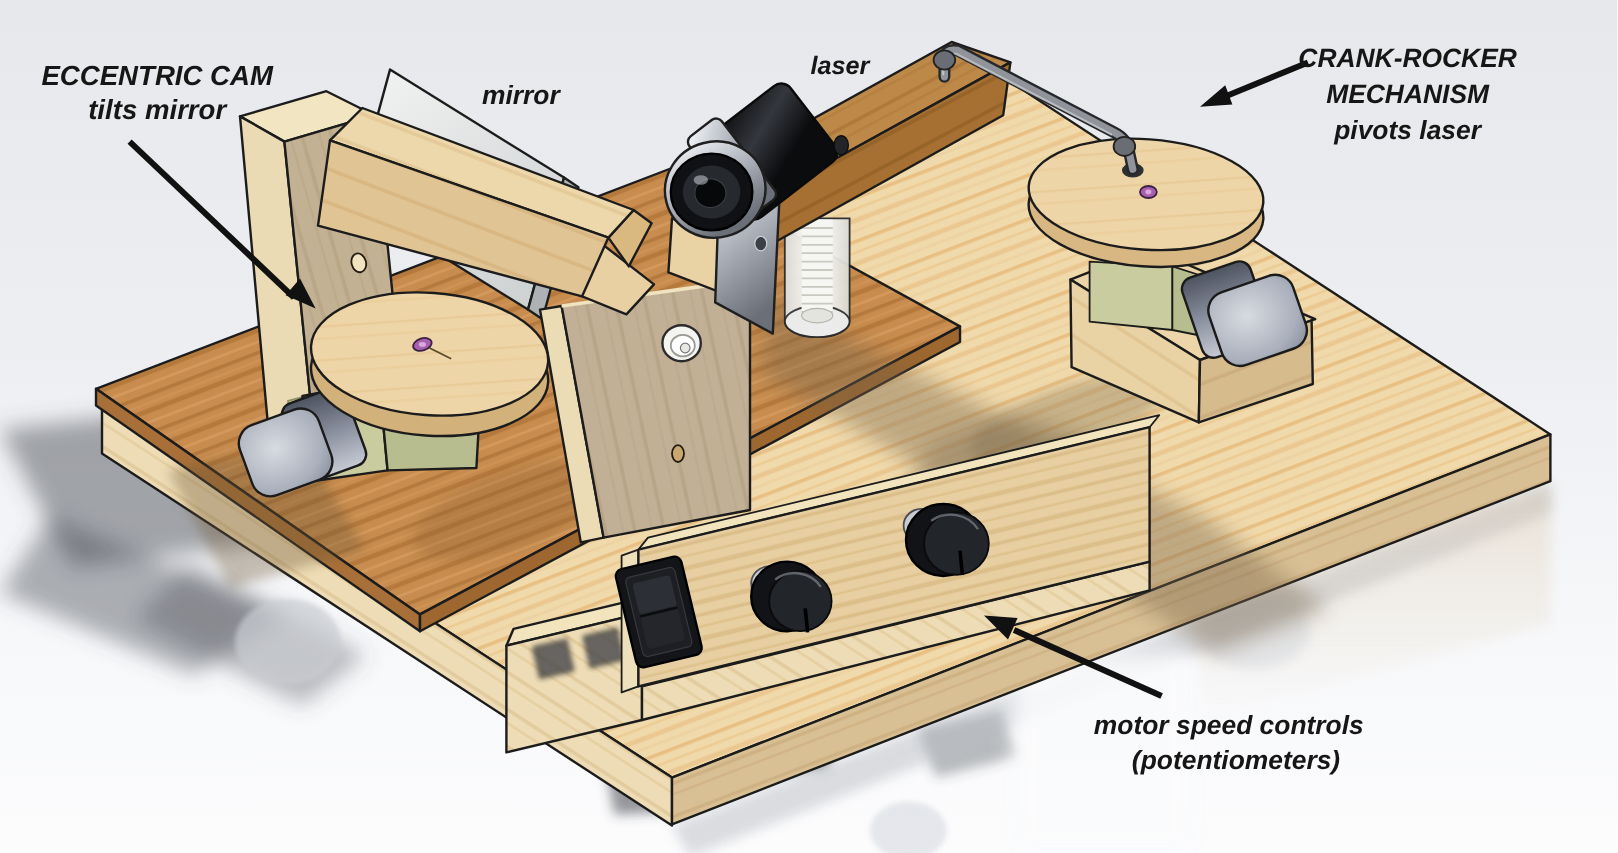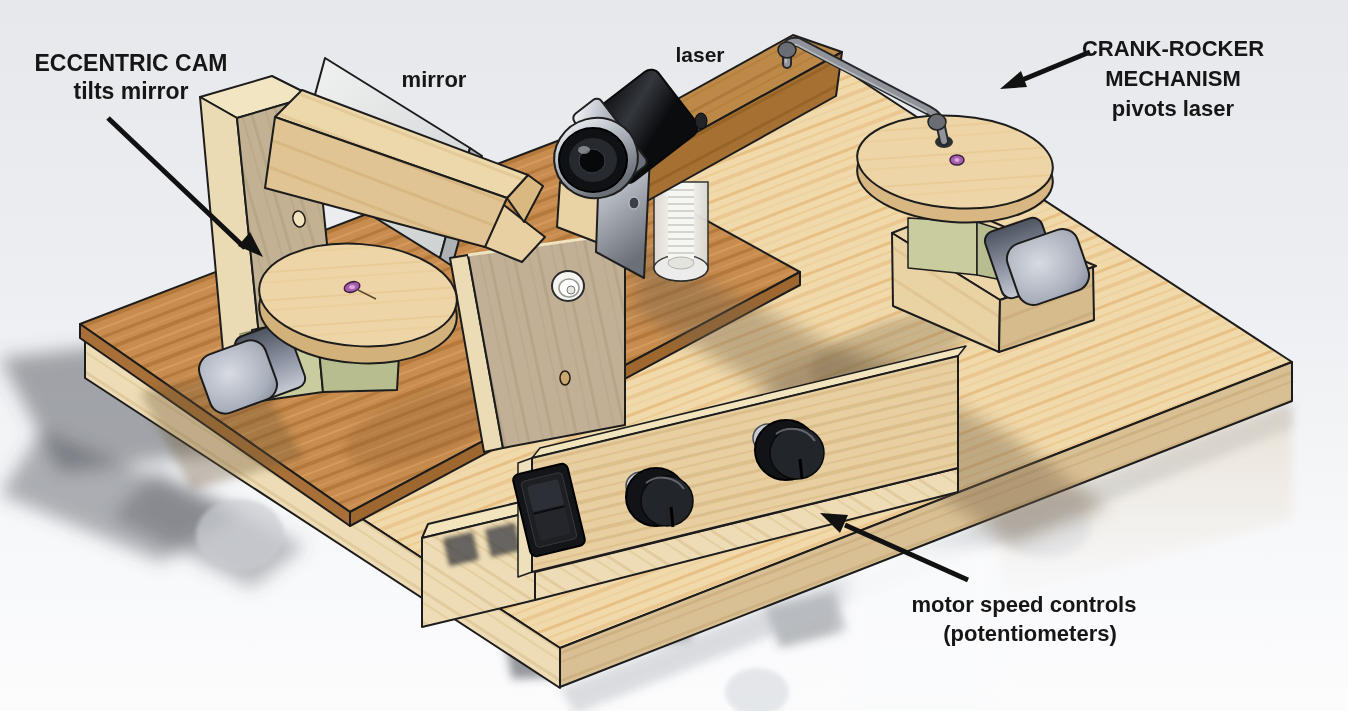--- a/index.html
+++ b/index.html
@@ -1,17 +1,17 @@
 <!DOCTYPE html>
 <html><head>
 <meta charset="utf-8">
 <style>
   html,body{margin:0;padding:0;background:#ffffff;}
   .stage{position:relative;width:1348px;height:711px;overflow:hidden;
-         font-family:"Liberation Sans",sans-serif;}
+         font-family:"Liberation Sans",sans-serif;font-style:italic;}
   svg{position:absolute;left:0;top:0;}
   text.callout{font-family:"Liberation Sans",sans-serif;font-weight:bold;fill:#161616;}
 </style>
 </head>
 <body>
 
 <div class="stage">
 <svg width="1348" height="711" viewBox="0 0 1348 711">
 <defs>
   <linearGradient id="bgGrad" x1="0" y1="0" x2="0" y2="1">

